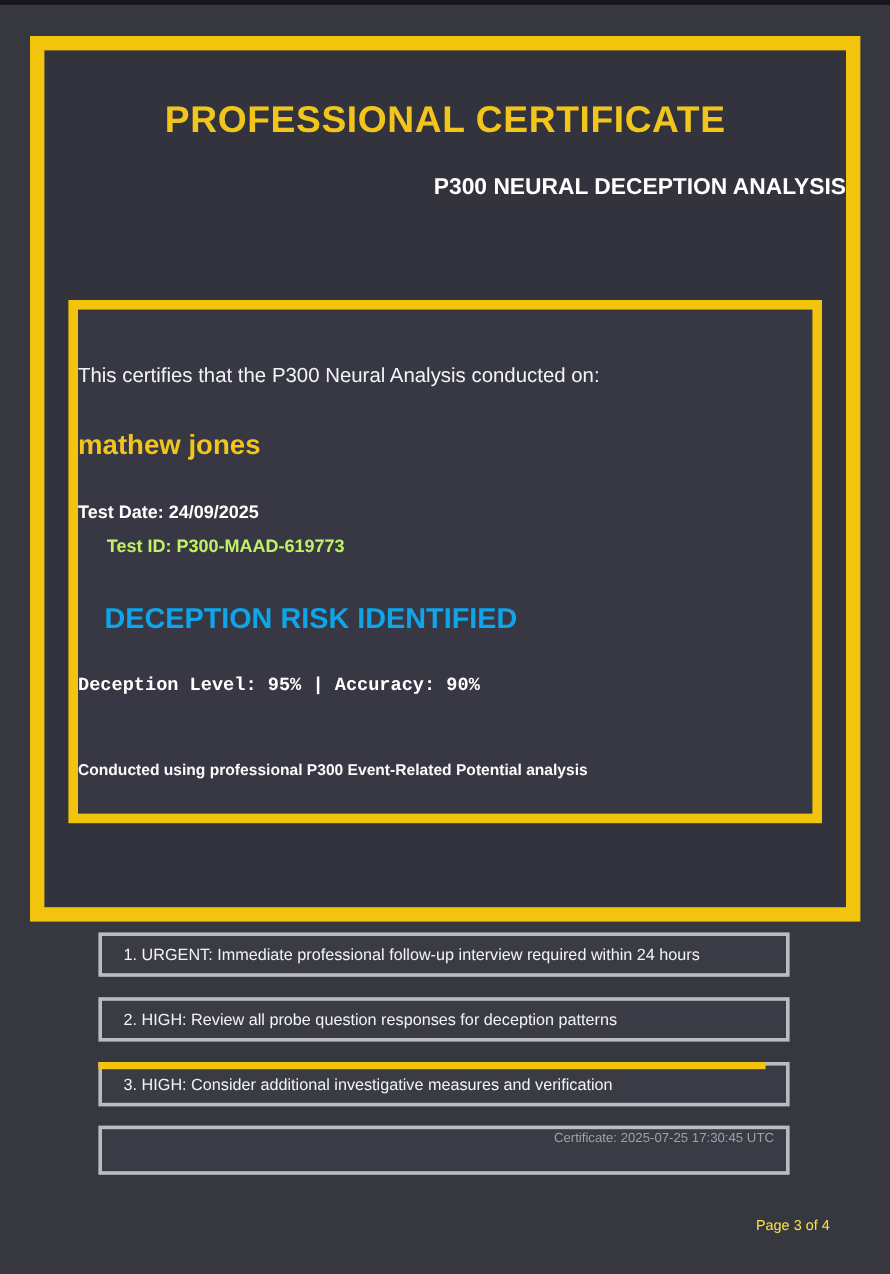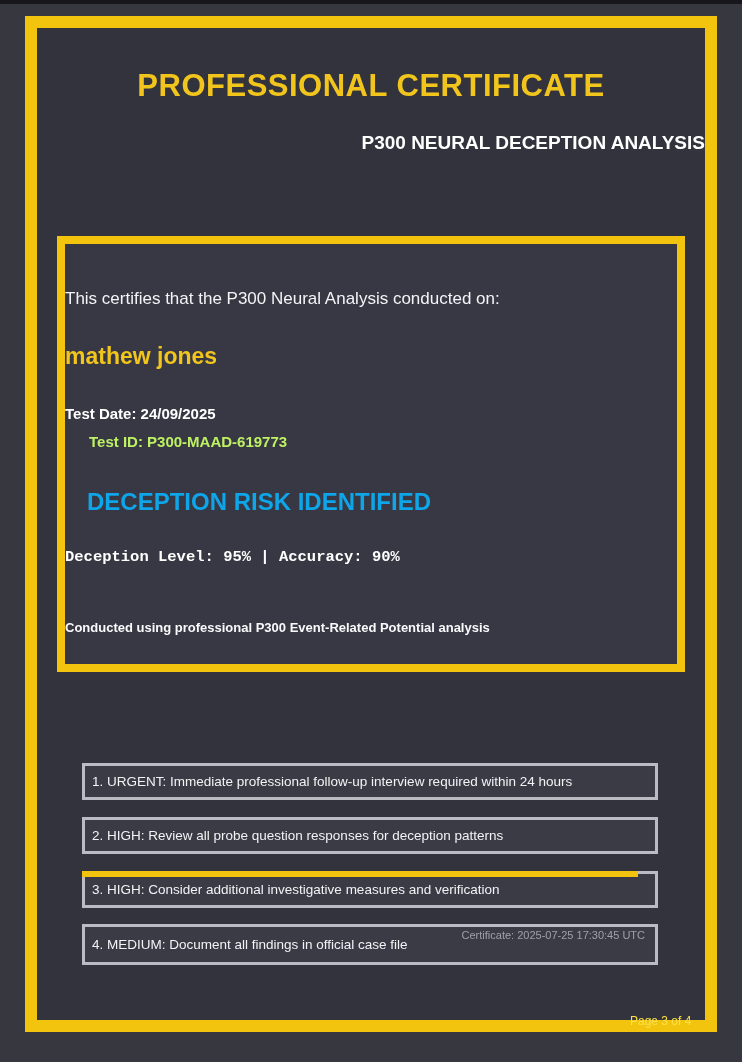--- a/index.html
+++ b/index.html
@@ -10,22 +10,22 @@
     position: relative;
     overflow: hidden;
   }
   .top-strip {
     position: absolute; top: 0; left: 0;
     width: 742px; height: 4px;
     background: #17171B;
   }
   .page-frame {
     position: absolute;
-    left: 25px; top: 16px;
-    width: 692px; height: 1016px;
+    left: 25px; top: 30px;
+    width: 692px; height: 738px;
     border: 12px solid #F2C40E;
     background: #32333C;
   }
   .doc-title {
     position: absolute; top: 40px; left: 0; right: 0;
     text-align: center;
     font-size: 31px; font-weight: bold;
     letter-spacing: 0.5px;
     color: #F2C51D;
   }
@@ -55,21 +55,21 @@
     text-align: center;
     font-size: 19px; font-weight: bold;
     color: #F2C51D;
   }
   .rec-box {
     position: absolute;
     left: 45px; width: 576px; height: 37px;
     border: 3px solid #BBBCC3;
     background: #3A3B45;
     display: flex; align-items: center;
-    padding-left: 7px;
+    padding-left: 18px;
     color: #F2F3F5;
     font-size: 13.5px;
   }
   .rec-box-1 { top: 735px; }
   .rec-box-2 { top: 789px; }
   .rec-box-3 { top: 843px; }
   .rec-box-4 { top: 896px; height: 41px; }
   .page-break-stripe {
     position: absolute;
     top: -3px; left: -3px;
@@ -118,19 +118,18 @@
   <div class="rec-box rec-box-2">
     <span>2. HIGH: Review all probe question responses for deception patterns</span>
   </div>
 
   <div class="rec-box rec-box-3">
     <div class="page-break-stripe"></div>
     <span>3. HIGH: Consider additional investigative measures and verification</span>
   </div>
 
   <div class="rec-box rec-box-4">
-    <span>4. MEDIUM: Document all findings in official case file</span>
     <span class="cert-timestamp">Certificate: 2025-07-25 17:30:45 UTC</span>
   </div>
 
 </div>
 
 <div class="page-number">Page 3 of 4</div>
 
 </body></html>

